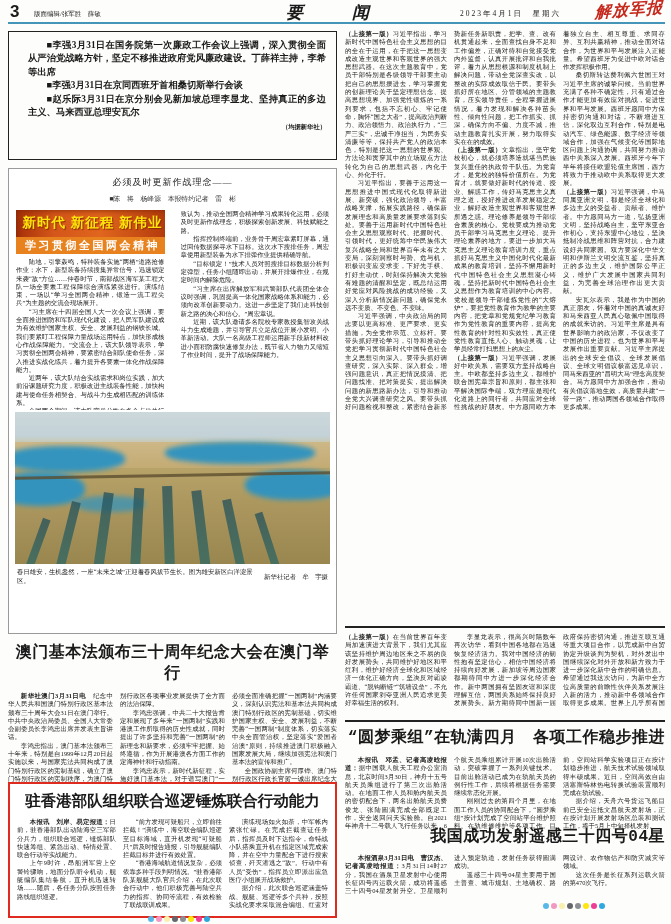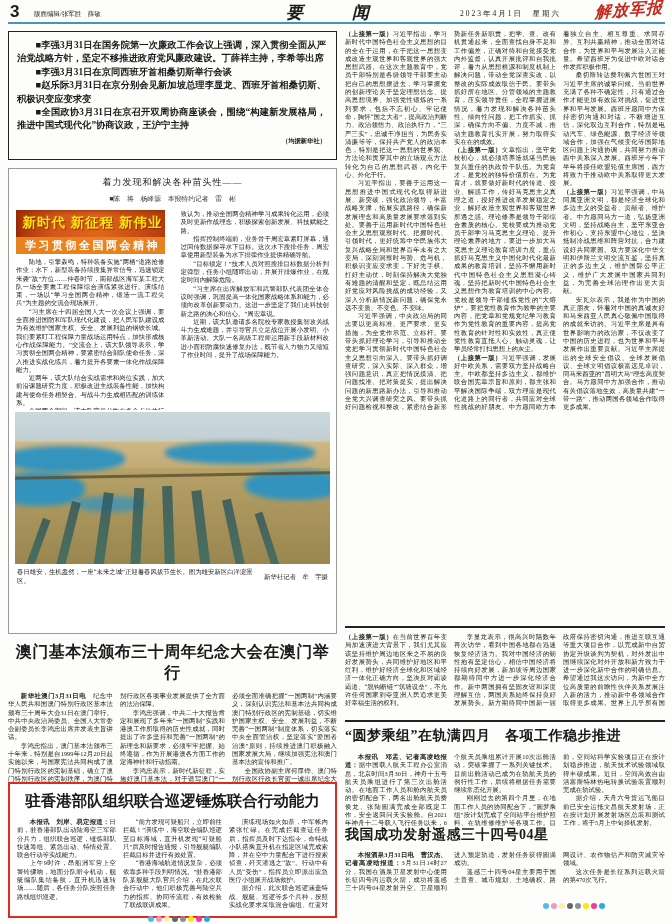--- a/index.html
+++ b/index.html
@@ -17,21 +17,21 @@
   #masthead{position:absolute;right:8px;top:0px;font-size:16px;font-weight:bold;font-style:italic;
             color:#c5281c;transform:rotate(-4deg) skewX(-5deg);letter-spacing:1px;}
   
   .tcols p,.plain p{margin:0;text-indent:2em;text-align:justify;}
   p.flush{text-indent:0;}
   .tcols{font-size:6.4px;line-height:8.3px;overflow:hidden;}
   .tcols b{font-weight:bold;}
   .c3{column-count:3;column-gap:7px;}
   
   #bulletin{position:absolute;left:8px;top:31px;width:329px;height:129px;border:1.5px solid #222;
-            padding:7px 10px 4px 8px;box-sizing:border-box;font-weight:bold;font-size:9.3px;line-height:13.4px;}
+            padding:7px 10px 4px 19px;box-sizing:border-box;font-weight:bold;font-size:9.3px;line-height:13.4px;}
   #bulletin p{margin:0;text-indent:2em;text-align:justify;}
   #bulletin .credit{text-align:right;font-size:6.3px;font-weight:bold;margin-top:1px;}
   
   #mainbox{position:absolute;left:8px;top:168px;width:329px;height:466px;border:1px solid #9a9a9a;
            box-sizing:border-box;background:#fff;}
   #kicker{text-align:center;font-size:9px;margin-top:7px;letter-spacing:1px;}
   #mainhl{text-align:center;font-size:25px;font-weight:bold;margin-top:3px;letter-spacing:1px;
           font-family:"Liberation Sans","DejaVu Sans",sans-serif;}
   #mainby{text-align:center;font-size:6.8px;margin-top:5px;color:#333;}
   #maincols{display:flex;gap:16px;padding:6px 7px 0 7px;height:206px;box-sizing:border-box;justify-content:space-between;}
@@ -66,22 +66,22 @@
   #hkbox{position:absolute;left:8px;top:782px;width:329px;height:136px;border:2.5px solid #df2a1f;
          box-sizing:border-box;padding:4px 7px;background:#fff;}
   #hkhl{text-align:center;font-size:15.5px;font-weight:bold;margin:3px 0 6px 0;
         font-family:"Liberation Sans","DejaVu Sans",sans-serif;}
   #hkbox .tcols{height:98px;}
   
   #rtop{position:absolute;left:345px;top:30px;width:320px;height:590px;}
   .rdiv{position:absolute;left:345px;width:320px;height:2px;background:#222;}
   #rmid{position:absolute;left:345px;top:633px;width:320px;height:82px;}
   #dream{position:absolute;left:345px;top:727px;width:320px;}
-  #dreamhl,#sathl{text-align:left;font-size:14px;font-weight:bold;letter-spacing:.5px;
-        font-family:Liberation Serif, serif;}
+  #dreamhl,#sathl{text-align:right;font-size:16px;font-weight:bold;letter-spacing:.5px;
+        font-family:Liberation Mono, monospace;}
   #dream .tcols{height:86px;margin-top:8px;}
   #sat{position:absolute;left:345px;top:826px;width:320px;}
   #sat .tcols{height:50px;margin-top:7px;}
   
   .dots{position:absolute;display:flex;gap:2px;}
   .dots span{width:6px;height:6px;border-radius:50%;display:inline-block;}
   #dotsL{left:148px;top:916px;}
   #dotsR{left:543px;top:903px;}
 </style>
 </head>
@@ -95,28 +95,27 @@
     <div id="secttl">要　闻</div>
     <div id="hdate">2023年4月1日　星期六</div>
     <div id="masthead">解放军报</div>
     <div class="rule"></div>
   </div>
 
   <div id="bulletin">
     <div class="plain">
         <p>■李强3月31日在国务院第一次廉政工作会议上强调，深入贯彻全面从严治党战略方针，坚定不移推进政府党风廉政建设。丁薛祥主持，李希等出席</p>
         <p>■李强3月31日在京同西班牙首相桑切斯举行会谈</p>
-        <p>■赵乐际3月31日在京分别会见新加坡总理李显龙、西班牙首相桑切斯、积极识变应变求变</p>
-        <p>■全国政协3月31日在京召开双周协商座谈会，围绕“构建新发展格局，推进中国式现代化”协商议政，王沪宁主持</p>
+        <p>■赵乐际3月31日在京分别会见新加坡总理李显龙、坚持真正的多边主义、马来西亚总理安瓦尔</p>
       </div>
     <div class="credit">（均据新华社）</div>
   </div>
 
   <div id="mainbox">
-    <div id="kicker">着力发现和解决各种苗头性——</div>
+    <div id="kicker">必须及时更新作战理念——</div>
     <div id="mainby">■陈　将　杨峰源　本报特约记者　雷　彬</div>
     <div id="maincols">
       <div class="col tcols">
         <div id="banner">
           <div class="l1">新时代 新征程 新伟业</div>
           <div class="l2">学习贯彻全国两会精神</div>
         </div>
         <div>
             <p>陆地，引擎轰鸣，特种装备实施“两栖”道路抢修作业；水下，新型装备持续搜集异常信号，迅速锁定来袭“敌”方位……仲春时节，南部战区海军某工程大队一场全要素工程保障综合演练紧张进行。演练结束，一场以“学习全国两会精神，锻造一流工程尖兵”为主题的交流会现场展开。</p>
             <p>“习主席在十四届全国人大一次会议上强调，要全面推进国防和军队现代化建设，把人民军队建设成为有效维护国家主权、安全、发展利益的钢铁长城。我们要紧盯工程保障力量战场运用特点，加快形成核心作战保障能力。”交流会上，该大队领导表示，学习贯彻全国两会精神，要紧密结合部队使命任务，深入推进实战化练兵，着力提升各要素一体化作战保障能力。</p>

